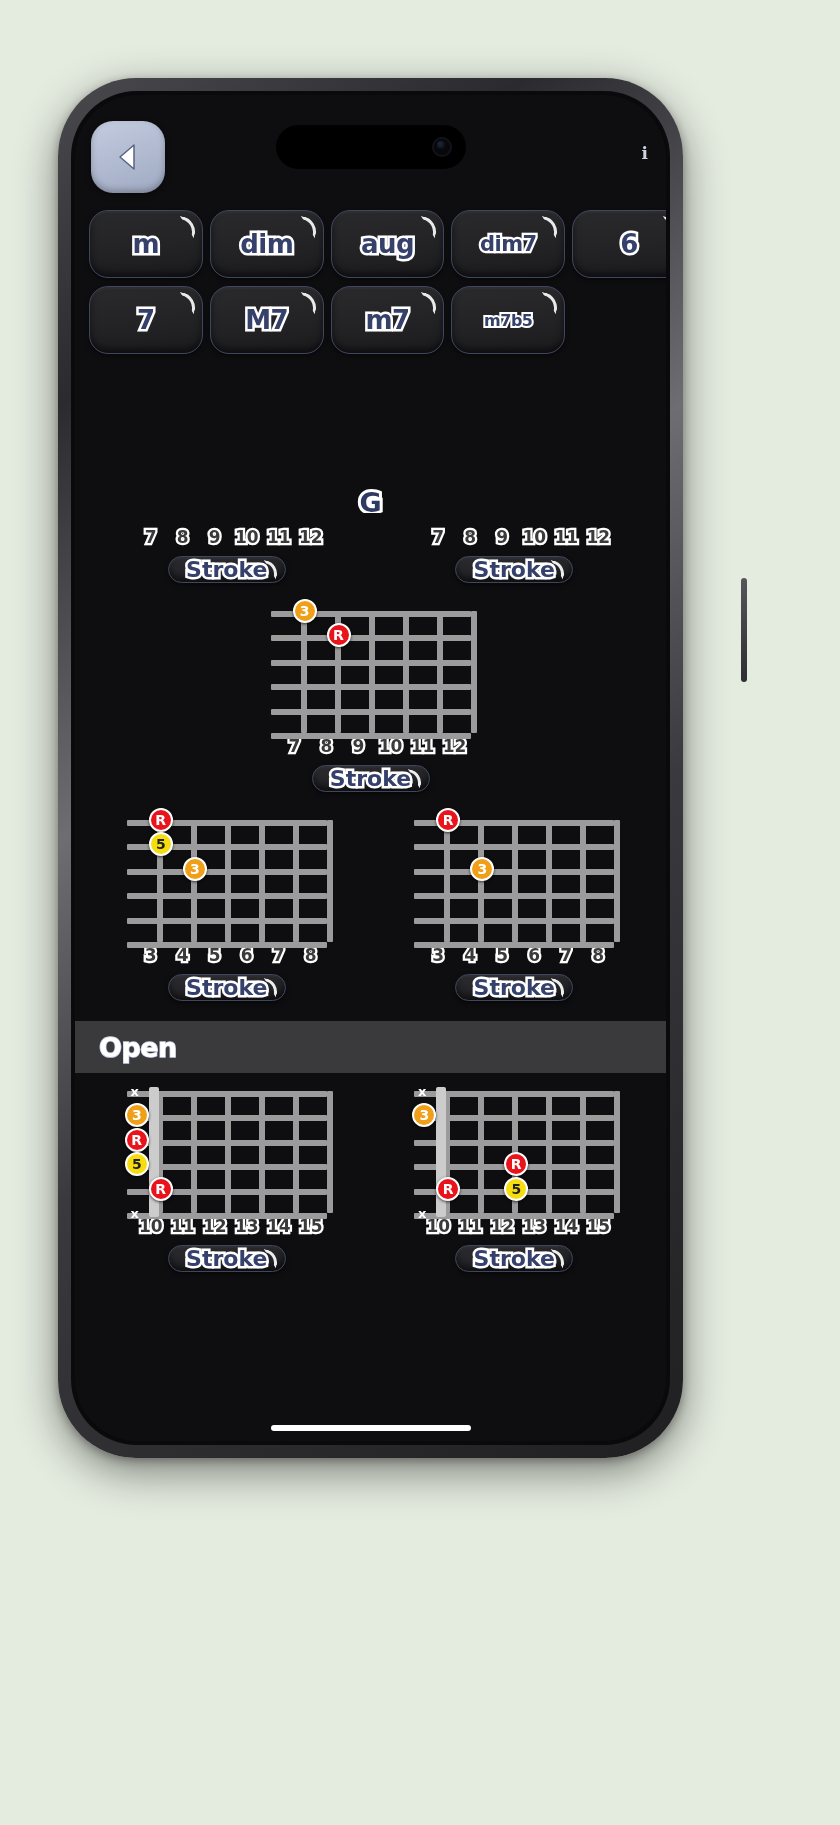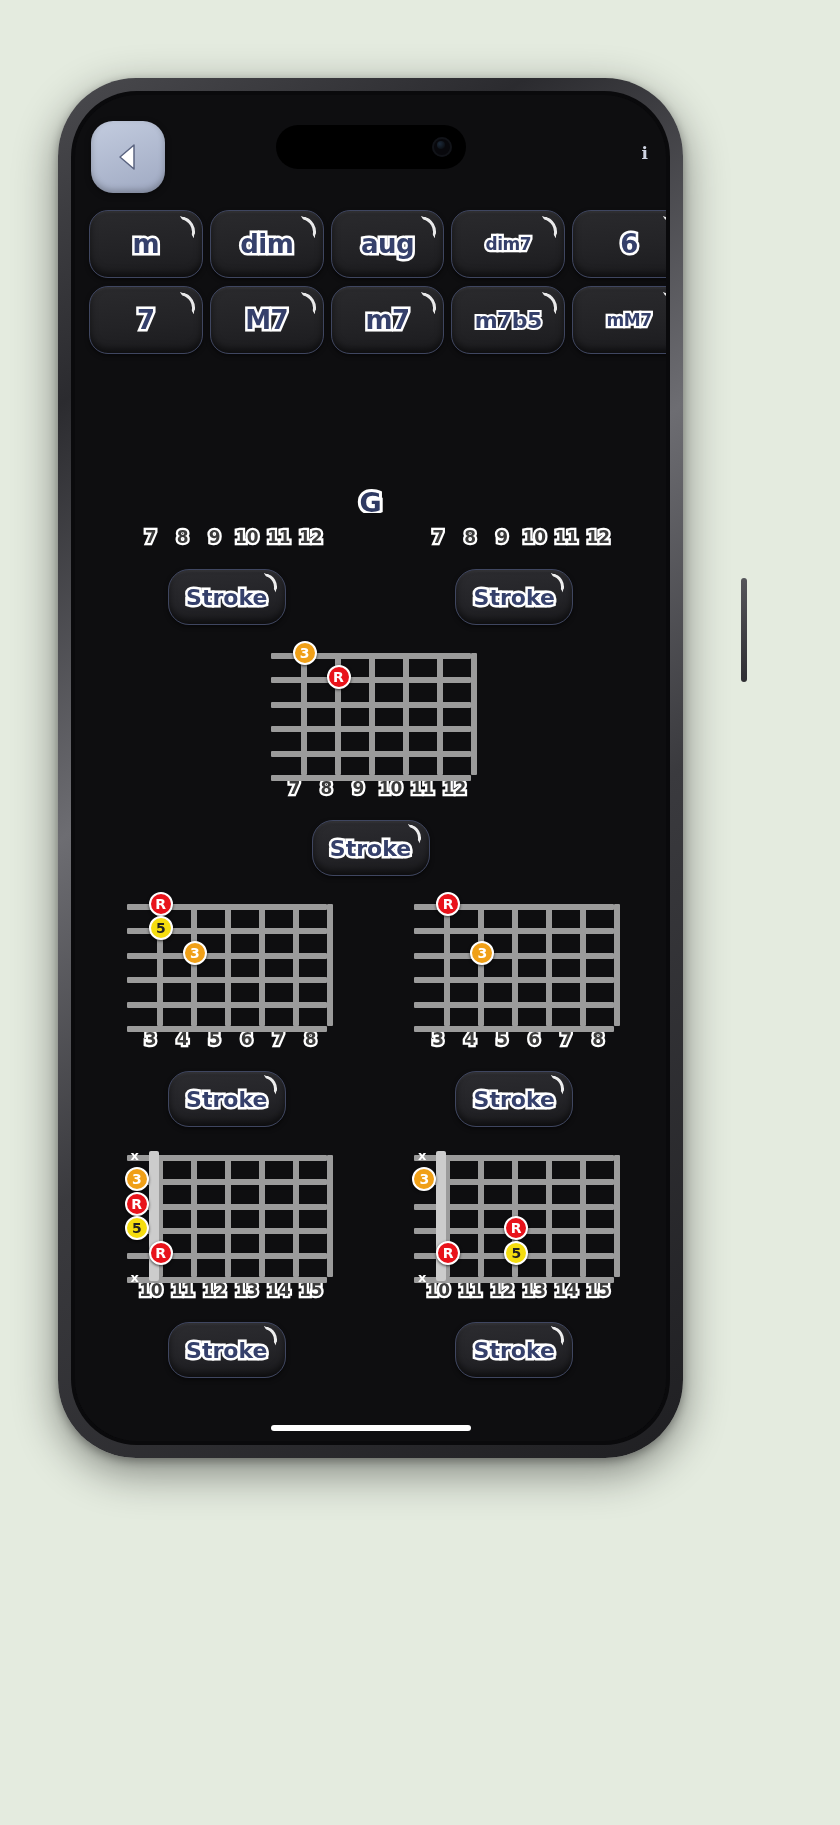--- a/index.html
+++ b/index.html
@@ -131,22 +131,22 @@
   .chip-label {
     font-family: "DejaVu Sans", sans-serif;
     font-weight: 900;
     font-size: 26px;
     color: #35406b;
     -webkit-text-stroke: 5px #ffffff;
     paint-order: stroke fill;
     letter-spacing: -0.5px;
     white-space: nowrap;
   }
-  .chip-label.sm  { font-size: 17px; -webkit-text-stroke: 4.5px #fff; }
-  .chip-label.xs  { font-size: 22px; -webkit-text-stroke: 4px #fff; }
+  .chip-label.sm  { font-size: 21px; -webkit-text-stroke: 4.5px #fff; }
+  .chip-label.xs  { font-size: 16px; -webkit-text-stroke: 4px #fff; }
 
   
   #chord-title {
     position: absolute;
     left: 0; right: 0; top: 392px;
     text-align: center;
     font-family: "DejaVu Sans", sans-serif;
     font-weight: 900;
     font-size: 27px;
     color: #2f3a63;
@@ -224,22 +224,22 @@
     font-weight: 900;
     font-size: 17px;
     color: #3a3a3a;
     -webkit-text-stroke: 4.5px #fff;
     paint-order: stroke fill;
   }
   .fret-nums.top span { color: #3a3a3a; }
 
   
   .stroke-btn {
-    margin-top: 22px;
-    width: 118px; height: 56px;
+    margin-top: 9px;
+    width: 118px; height: 27px;
     border-radius: 21px;
     background: linear-gradient(175deg,#2c2c30 0%, #242428 55%, #1a1a1d 100%);
     border: 1.5px solid #3f4660;
     box-shadow: inset 0 -4px 7px rgba(0,0,0,.55),
                 inset 0 2px 2px rgba(255,255,255,.045),
                 0 2px 4px rgba(0,0,0,.5);
     display: flex; align-items: center; justify-content: center;
     position: relative; overflow: hidden; text-align: right;
   }
   .stroke-btn::after {
@@ -331,23 +331,20 @@
               <span class="chip-label">7</span>
             </div>
             <div class="chip">
               <span class="chip-label">M7</span>
             </div>
             <div class="chip">
               <span class="chip-label">m7</span>
             </div>
             <div class="chip">
               <span class="chip-label xs">m7b5</span>
-            </div>
-            <div class="chip">
-              <span class="chip-label sm">mM7</span>
             </div>
           </div>
 
         <div id="chord-title">G</div>
 
         <div id="scroll-body">
             <div class="section-body">
               <div class="diagram-pair">
                 <div class="diagram-col">
                   <div class="fret-nums top" style="margin-top: 0px;">
@@ -471,20 +468,23 @@
                     <span>5</span>
                     <span>6</span>
                     <span>7</span>
                     <span>8</span>
                   </div>
                   <div class="stroke-btn">
                     <span class="stroke-label">Stroke</span>
                   </div>
                 </div>
               </div>
+            </div>
+            <div class="section-header">
+              <span class="section-header-label">Open</span>
             </div>
             <div class="section-body">
               <div class="diagram-pair">
                 <div class="diagram-col">
                   <div class="fretboard">
                     <div class="fb-grid">
                       <div class="fb-string" style="top: 0px;"></div>
                       <div class="fb-string" style="top: 24.4px;"></div>
                       <div class="fb-string" style="top: 48.8px;"></div>
                       <div class="fb-string" style="top: 73.2px;"></div>

